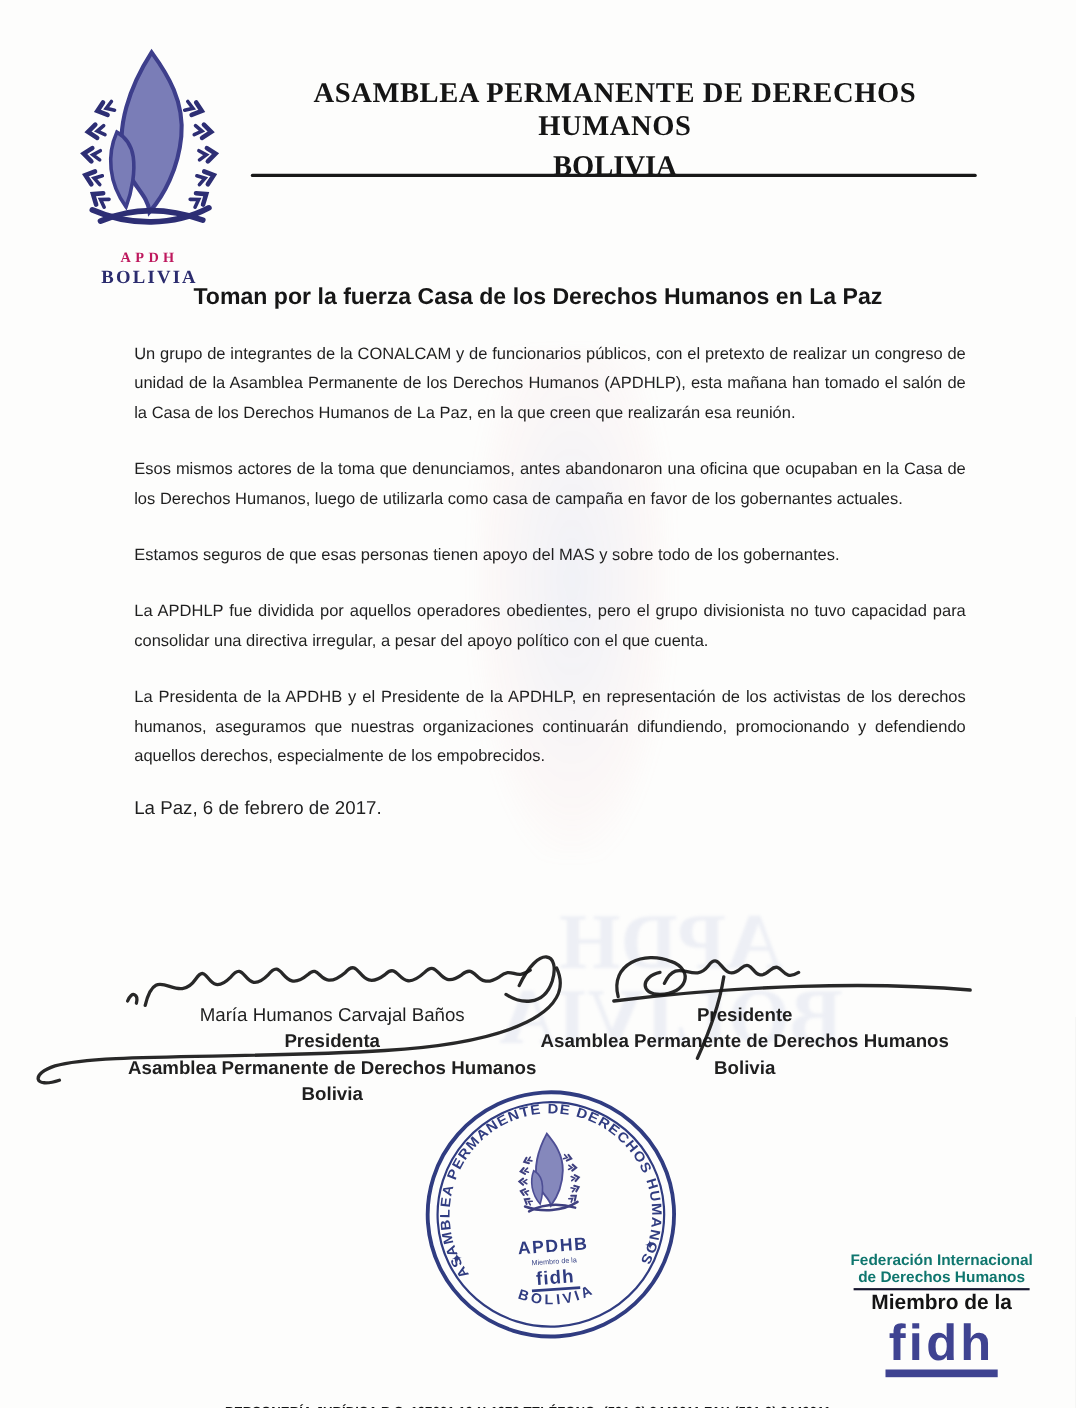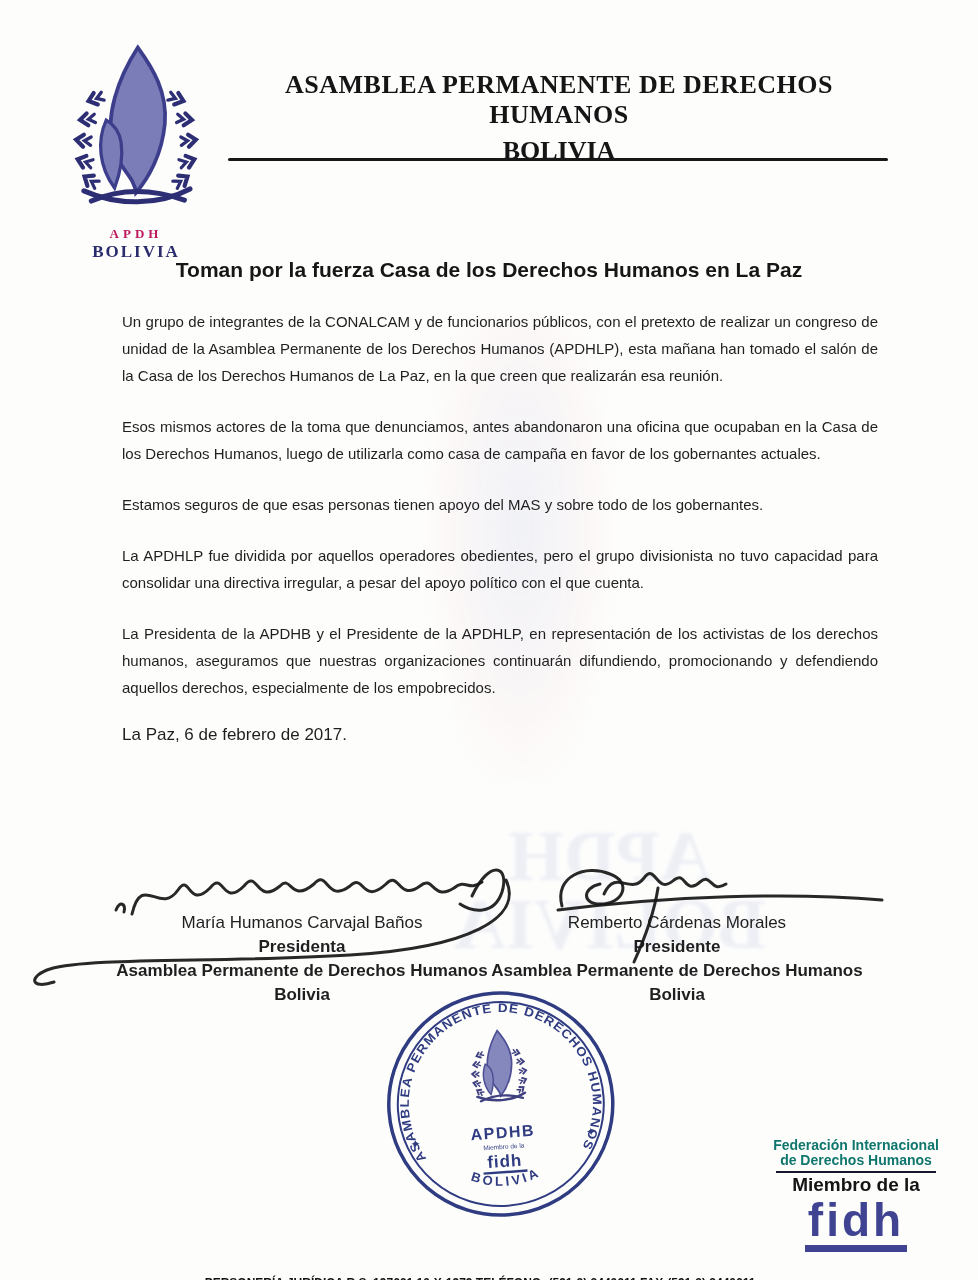--- a/index.html
+++ b/index.html
@@ -153,21 +153,20 @@
     <div class="date-line">La Paz, 6 de febrero de 2017.</div>
   </div>
 
   <div class="sig-block sig-left">
     <div class="sig-name">María Humanos Carvajal Baños</div>
     <div class="sig-bold">Presidenta</div>
     <div class="sig-bold">Asamblea Permanente de Derechos Humanos</div>
     <div class="sig-bold">Bolivia</div>
   </div>
   <div class="sig-block sig-right">
-    <div class="sig-name">Remberto Cárdenas Morales</div>
     <div class="sig-bold">Presidente</div>
     <div class="sig-bold">Asamblea Permanente de Derechos Humanos</div>
     <div class="sig-bold">Bolivia</div>
   </div>
 
   <svg class="sig-ink" width="940" height="170" viewBox="0 0 940 170">
 
     <path d="M96 58 C100 48 106 52 104 60"></path>
     <path d="M112 62 C122 20 140 64 158 38 C170 20 168 58 190 36 C204 18 202 56 224 34 C238 16 236 54 260 34 C272 22 270 52 294 32 C308 16 306 52 330 34 C344 20 342 54 366 32 C380 18 378 50 400 34 C414 22 412 50 434 36 C446 26 448 40 462 30"></path>
     <path d="M452 44 C470 6 490 14 482 40 C474 64 452 60 440 52"></path>

